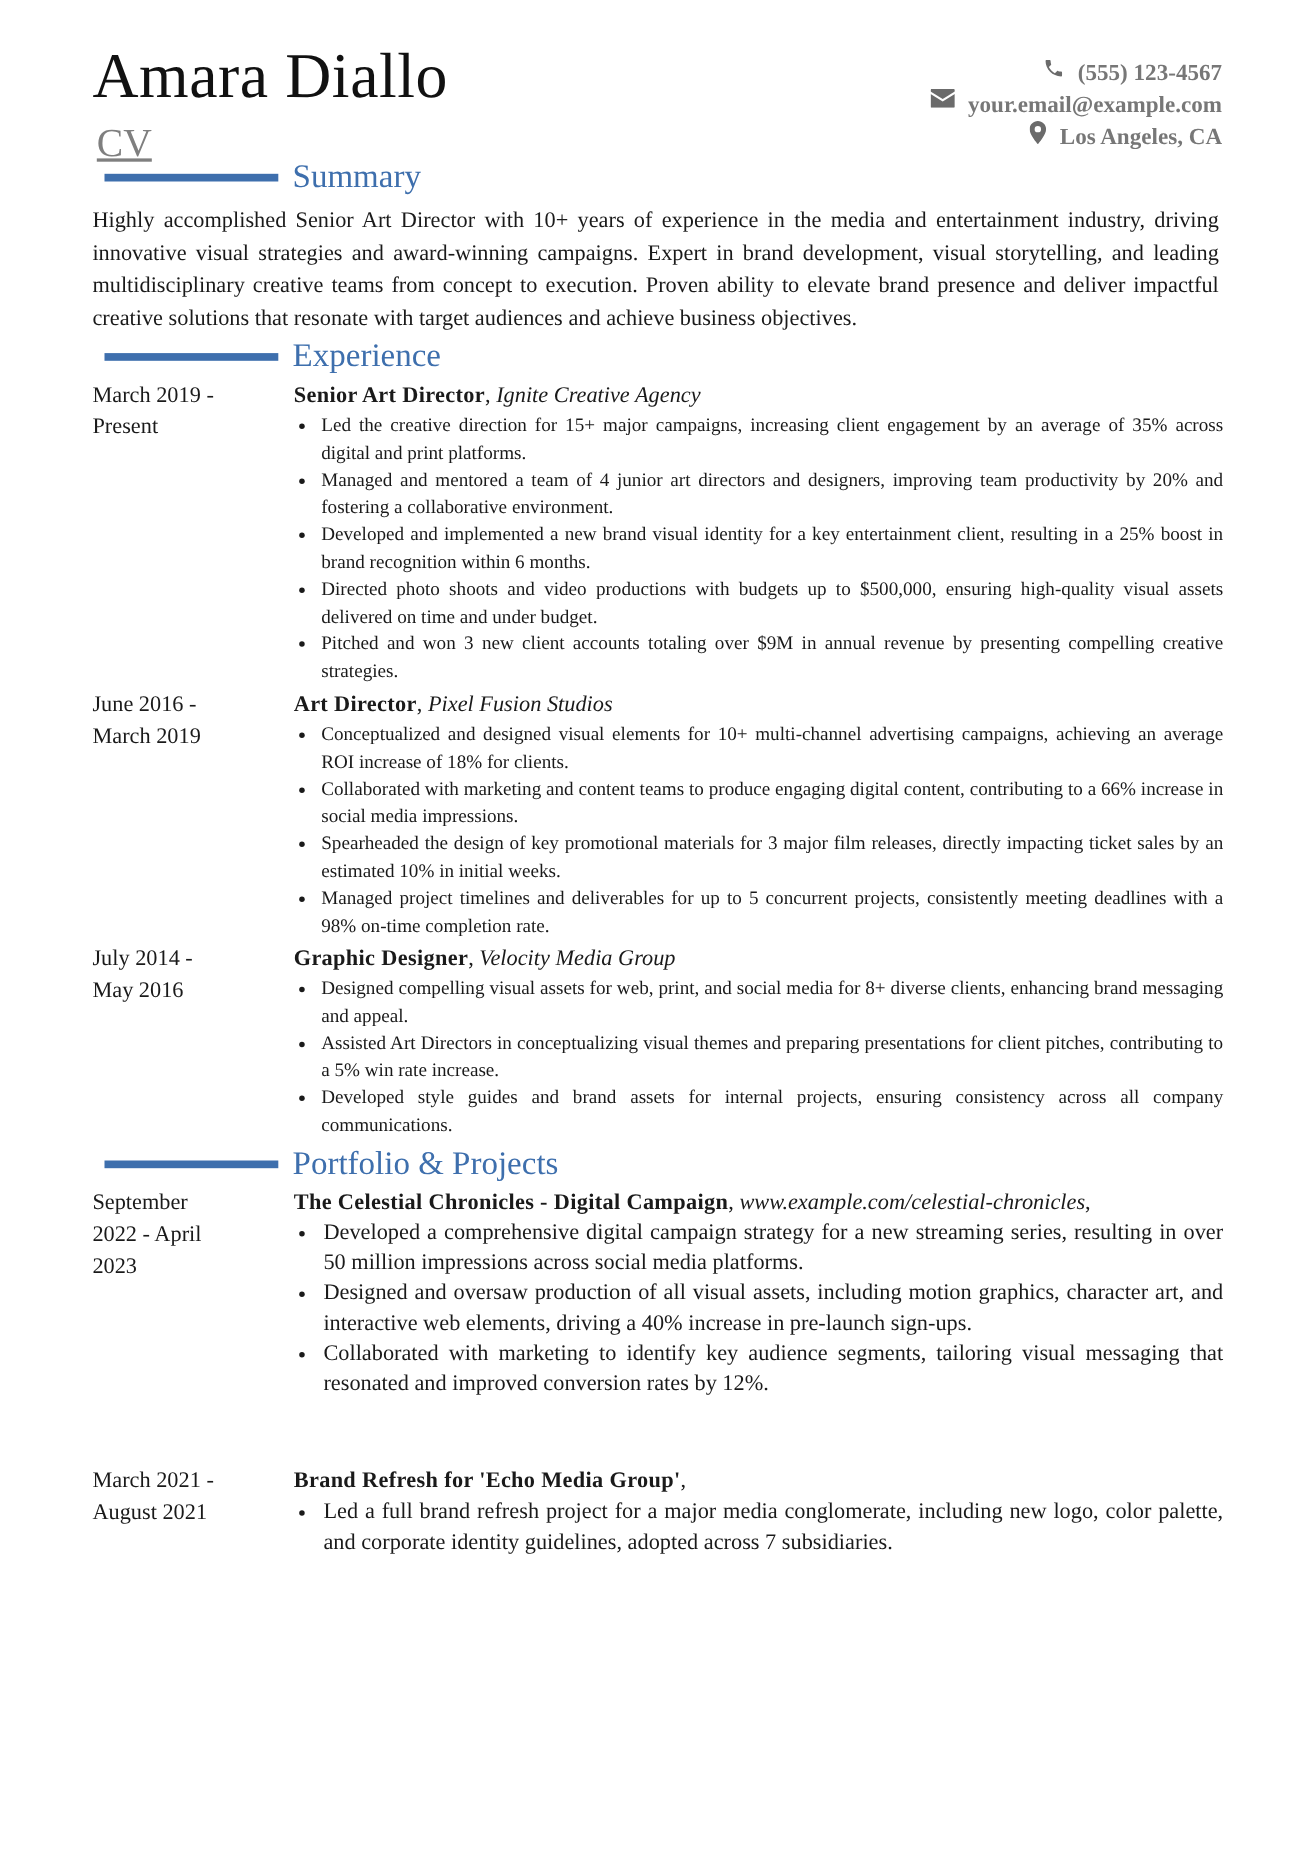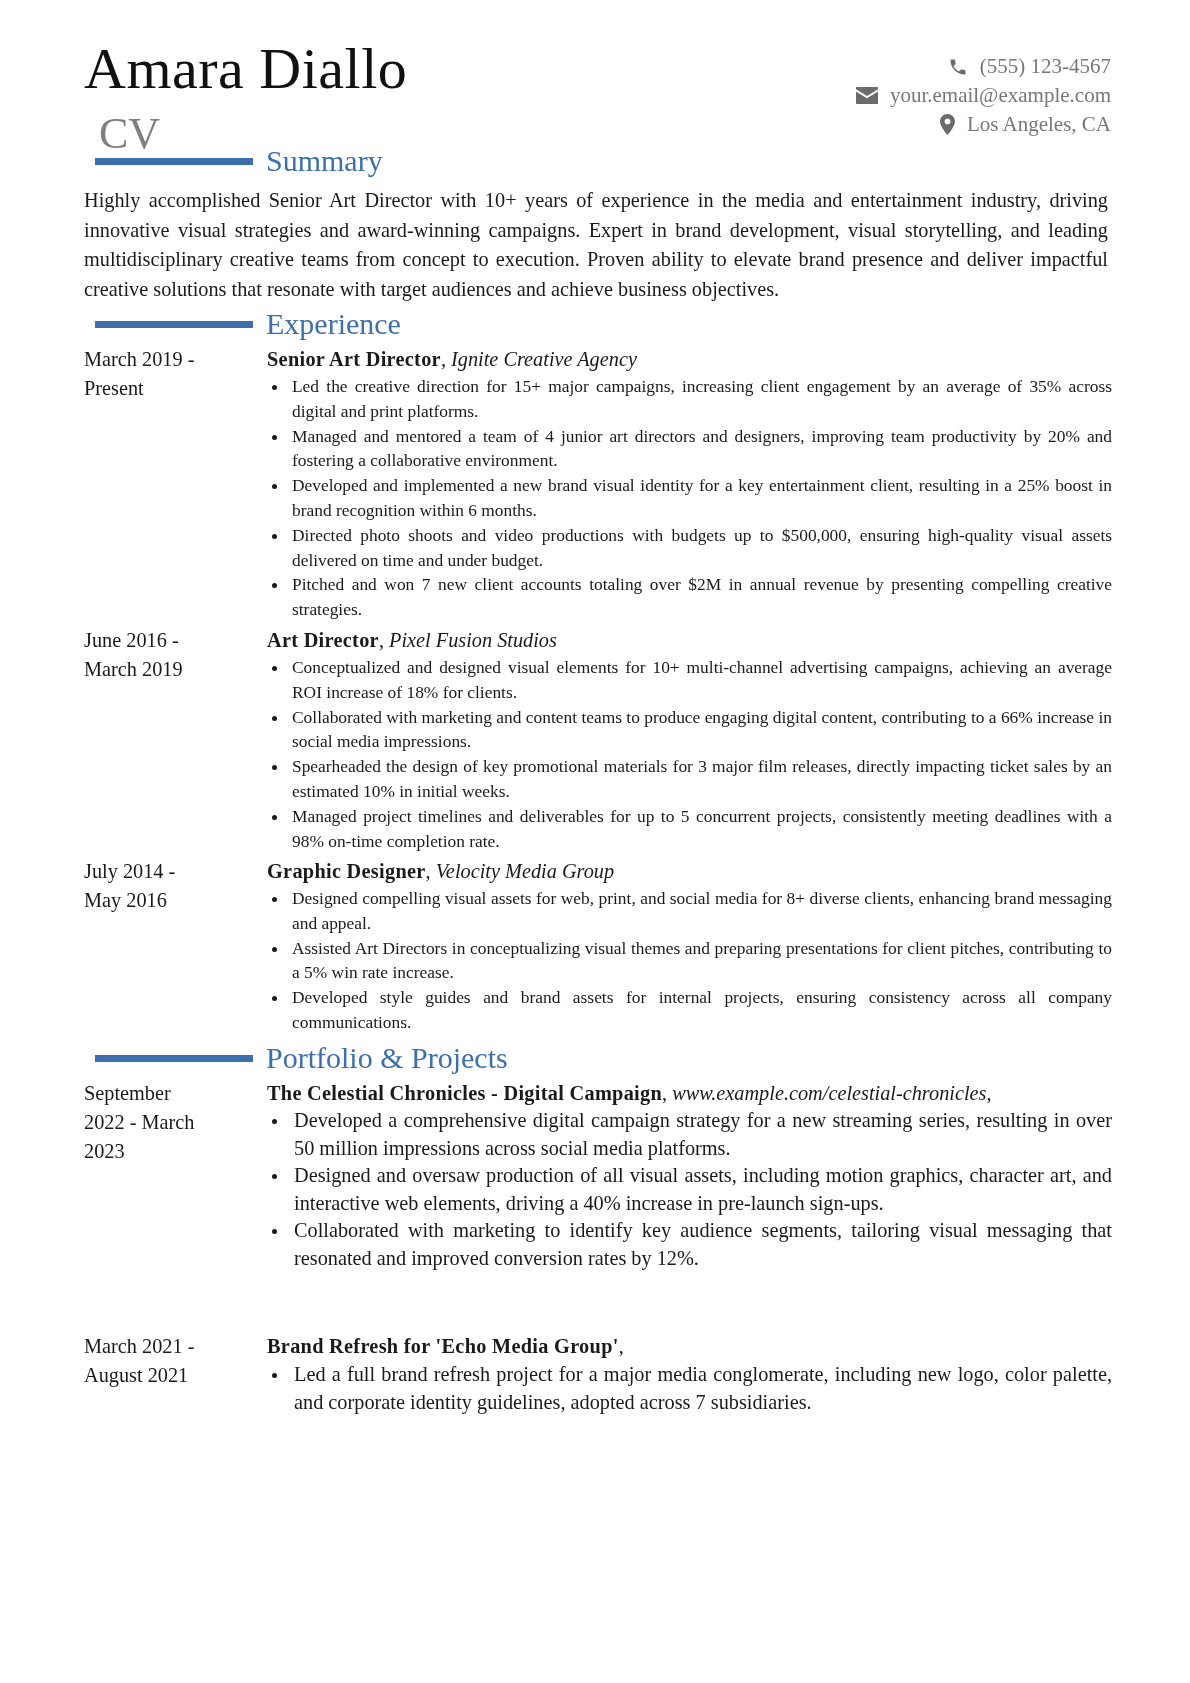--- a/index.html
+++ b/index.html
@@ -9,28 +9,28 @@
     color: #1a1a1a;
   }
   .page { position: absolute; left: 0; top: 0; width: 1190px; height: 1218px; }
 
   
   .name {
     position: absolute; left: 84px; top: 40px;
     font-size: 58px; line-height: 1; color: #111; letter-spacing: 0.5px;
   }
   .doc-kind {
-    position: absolute; left: 99px; top: 112px;
-    font-size: 44px; line-height: 1; color: #7f7f7f;
+    position: absolute; left: 88px; top: 112px;
+    font-size: 36px; line-height: 1; color: #7f7f7f; text-decoration: underline;
   }
   .contact {
     position: absolute; right: 79px; top: 52px; text-align: right;
     color: #777; font-size: 21px; line-height: 29px;
   }
-  .contact-row { display: flex; justify-content: flex-end; align-items: center; gap: 12px; }
+  .contact-row { display: flex; justify-content: flex-end; gap: 12px; font-weight: bold; }
   .contact-row svg { fill: #6b6b6b; display: block; }
 
   
   .section-head { position: absolute; left: 95px; height: 34px; width: 1000px; }
   .section-bar {
     position: absolute; left: 0; top: 14px; width: 158px; height: 7px; background: #3e6fad;
   }
   .section-title {
     position: absolute; left: 171px; top: 0; font-size: 30px; line-height: 34px; color: #3e6fad;
   }
@@ -115,21 +115,21 @@
       <div>March 2019 -</div>
       <div>Present</div>
     </div>
     <div class="entry-body">
       <div class="entry-title"><b>Senior Art Director</b><span>, </span><i>Ignite Creative Agency</i></div>
       <ul class="bullets">
         <li>Led the creative direction for 15+ major campaigns, increasing client engagement by an average of 35% across digital and print platforms.</li>
         <li>Managed and mentored a team of 4 junior art directors and designers, improving team productivity by 20% and fostering a collaborative environment.</li>
         <li>Developed and implemented a new brand visual identity for a key entertainment client, resulting in a 25% boost in brand recognition within 6 months.</li>
         <li>Directed photo shoots and video productions with budgets up to $500,000, ensuring high-quality visual assets delivered on time and under budget.</li>
-        <li>Pitched and won 7 new client accounts totaling over $2M in annual revenue by presenting compelling creative strategies.</li>
+        <li>Pitched and won 3 new client accounts totaling over $9M in annual revenue by presenting compelling creative strategies.</li>
       </ul>
     </div>
   </div>
 
   <div class="entry" style="top:626px;">
     <div class="entry-date">
       <div>June 2016 -</div>
       <div>March 2019</div>
     </div>
     <div class="entry-body">
@@ -159,21 +159,21 @@
   </div>
 
   <div class="section-head" style="top:1041px;">
     <div class="section-bar"></div>
     <div class="section-title">Portfolio &amp; Projects</div>
   </div>
 
   <div class="entry" style="top:1079px;">
     <div class="entry-date">
       <div>September</div>
-      <div>2022 - March</div>
+      <div>2022 - April</div>
       <div>2023</div>
     </div>
     <div class="entry-body">
       <div class="entry-title" style="line-height:28px;"><b>The Celestial Chronicles - Digital Campaign</b><span>, </span><i style="word-break:break-all;">www.example.com/celestial-chronicles</i><span>,</span></div>
       <ul class="bullets large">
         <li>Developed a comprehensive digital campaign strategy for a new streaming series, resulting in over 50 million impressions across social media platforms.</li>
         <li>Designed and oversaw production of all visual assets, including motion graphics, character art, and interactive web elements, driving a 40% increase in pre-launch sign-ups.</li>
         <li>Collaborated with marketing to identify key audience segments, tailoring visual messaging that resonated and improved conversion rates by 12%.</li>
       </ul>
     </div>

